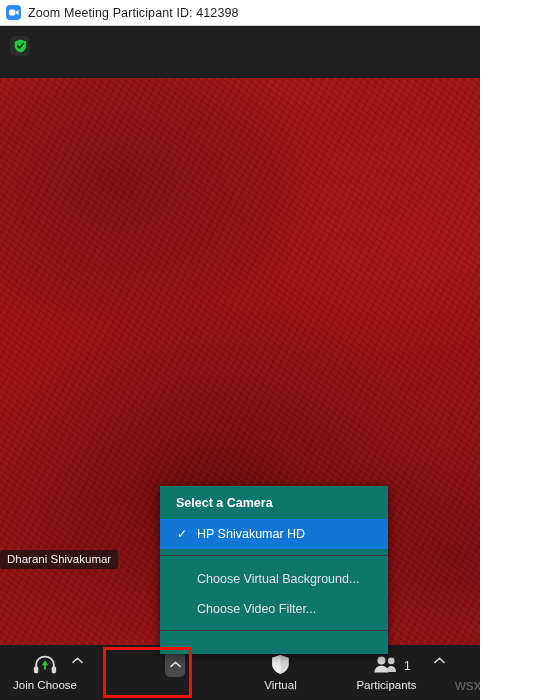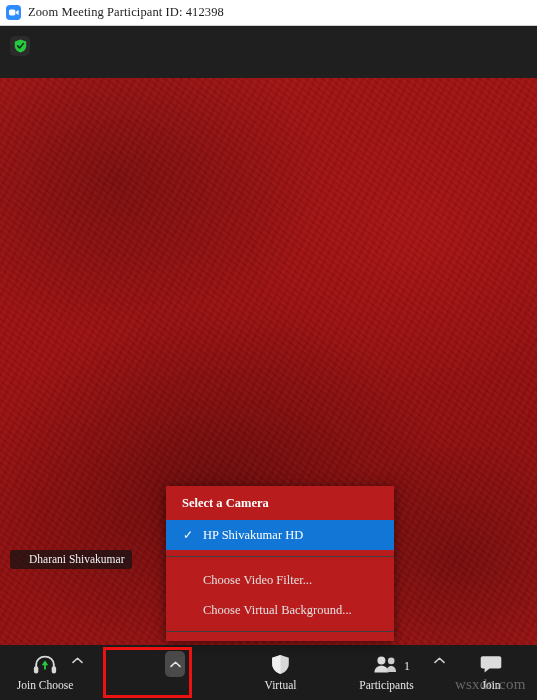--- a/index.html
+++ b/index.html
@@ -5,23 +5,22 @@
   * { box-sizing: border-box; margin: 0; padding: 0; }
   html, body {
     width: 537px; height: 700px;
     overflow: hidden;
     background: #ffffff;
     font-family: "Liberation Sans", sans-serif;
   }
 
   #app {
     position: relative;
-    width: 537px; height: 700px;
+    width: 480px; height: 700px;
     overflow: hidden;
-    font-family: Liberation Serif, serif;
   }
 
   
   .titlebar {
     position: absolute; left: 0; top: 0;
     width: 537px; height: 26px;
     background: #ffffff;
     display: flex; align-items: center;
     padding-left: 6px;
     border-bottom: 1px solid #cfcfcf;
@@ -74,40 +73,40 @@
     position: absolute; inset: 0;
     background-image:
       repeating-linear-gradient(37deg, rgba(0,0,0,.05) 0 2px, rgba(255,255,255,.018) 2px 5px),
       repeating-linear-gradient(117deg, rgba(0,0,0,.04) 0 3px, rgba(255,255,255,.015) 3px 7px);
     opacity: .85;
     pointer-events: none;
   }
 
   
   .name-tag {
-    position: absolute; left: 10px; top: 550px;
+    position: absolute; left: 0; top: 550px;
     background: rgba(20,20,20,.72);
     color: #f2f2f2;
     font-size: 11.5px;
-    padding: 3px 7px 4px 19px;
+    padding: 3px 7px 4px 7px;
     border-radius: 3px;
     white-space: nowrap;
     z-index: 6;
   }
 
   
   .ctx-menu {
     position: absolute;
-    left: 166px; top: 486px;
+    left: 160px; top: 486px;
     width: 228px;
-    background: #b91c1c;
+    background: #0f766e;
     color: #e8e8e8;
     z-index: 8;
     box-shadow: 0 2px 10px rgba(0,0,0,.55);
-    padding-bottom: 4px;
+    padding-bottom: 18px;
   }
   .ctx-header {
     font-size: 12.5px;
     font-weight: bold;
     color: #ffffff;
     padding: 10px 0 9px 16px;
   }
   .ctx-item {
     font-size: 12.5px;
     color: #e2e2e2;
@@ -246,24 +245,24 @@
 
     <div class="ctx-item selected">
       <span class="ctx-check">✓</span>
       <span>HP Shivakumar HD</span>
     </div>
 
     <div class="ctx-sep"></div>
     <div class="ctx-gap-top"></div>
 
     <div class="ctx-item">
+      <span>Choose Virtual Background...</span>
+    </div>
+    <div class="ctx-item">
       <span>Choose Video Filter...</span>
-    </div>
-    <div class="ctx-item">
-      <span>Choose Virtual Background...</span>
     </div>
 
     <div class="ctx-sep"></div>
 
   </div>
 
   <div class="toolbar">
 
     <div class="tb-btn" id="btn-join-audio">
       <span class="tb-icon">

